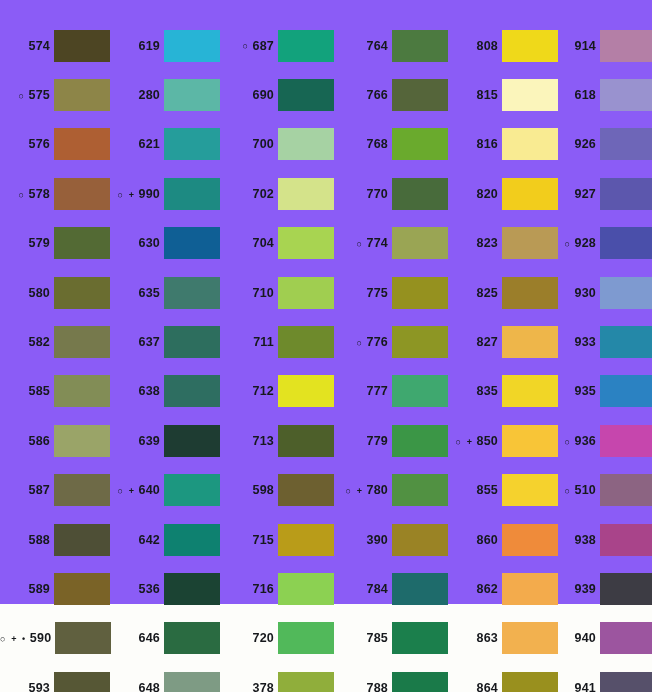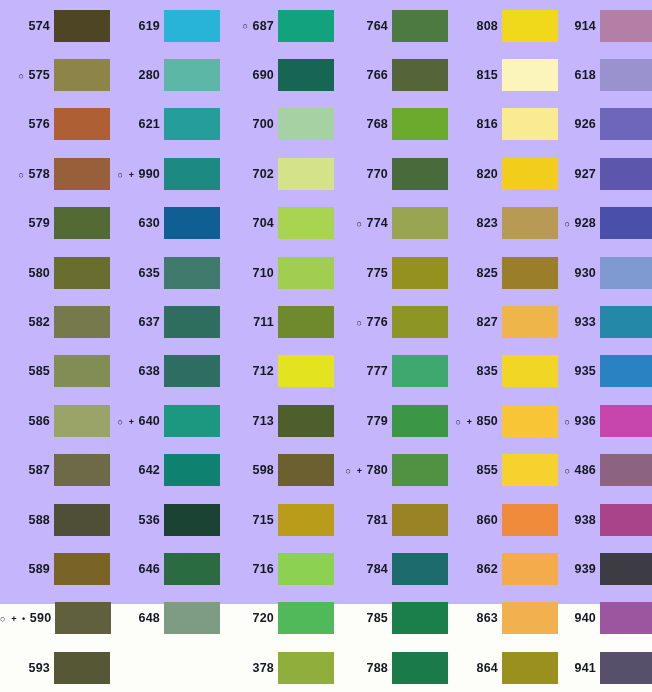--- a/index.html
+++ b/index.html
@@ -10,25 +10,25 @@
   body {
     width: 652px;
     height: 692px;
     font-family: "Liberation Sans", sans-serif;
     overflow: hidden;
   }
   #chart {
     position: relative;
     width: 652px;
     height: 604px;
-    background: #c4b5fd;
+    background: #8b5cf6;
     display: flex;
     flex-direction: row;
     align-items: flex-start;
-    padding-top: 1px;
+    padding-top: 21px;
     box-sizing: border-box;
   }
   .column {
     display: flex;
     flex-direction: column;
     align-items: flex-start;
   }
   .col-0 { width: 110px; }
   .col-1 { width: 110px; }
   .col-2 { width: 114px; }
@@ -158,20 +158,24 @@
       </div>
       <div class="swatch-row">
         <div class="row-label"><span>637</span></div>
         <div class="swatch" style="background: rgb(45, 110, 94);"></div>
       </div>
       <div class="swatch-row">
         <div class="row-label"><span>638</span></div>
         <div class="swatch" style="background: rgb(46, 110, 97);"></div>
       </div>
       <div class="swatch-row">
+        <div class="row-label"><span>639</span></div>
+        <div class="swatch" style="background: rgb(30, 60, 50);"></div>
+      </div>
+      <div class="swatch-row">
         <div class="row-label"><span class="markers">○ +</span><span>640</span></div>
         <div class="swatch" style="background: rgb(28, 151, 128);"></div>
       </div>
       <div class="swatch-row">
         <div class="row-label"><span>642</span></div>
         <div class="swatch" style="background: rgb(14, 129, 112);"></div>
       </div>
       <div class="swatch-row">
         <div class="row-label"><span>536</span></div>
         <div class="swatch" style="background: rgb(27, 67, 51);"></div>
@@ -278,21 +282,21 @@
       </div>
       <div class="swatch-row">
         <div class="row-label"><span>779</span></div>
         <div class="swatch" style="background: rgb(59, 150, 70);"></div>
       </div>
       <div class="swatch-row">
         <div class="row-label"><span class="markers">○ +</span><span>780</span></div>
         <div class="swatch" style="background: rgb(81, 145, 66);"></div>
       </div>
       <div class="swatch-row">
-        <div class="row-label"><span>781</span></div>
+        <div class="row-label"><span>390</span></div>
         <div class="swatch" style="background: rgb(154, 131, 37);"></div>
       </div>
       <div class="swatch-row">
         <div class="row-label"><span>784</span></div>
         <div class="swatch" style="background: rgb(30, 107, 107);"></div>
       </div>
       <div class="swatch-row">
         <div class="row-label"><span>785</span></div>
         <div class="swatch" style="background: rgb(27, 127, 76);"></div>
       </div>
@@ -390,21 +394,21 @@
       </div>
       <div class="swatch-row">
         <div class="row-label"><span>935</span></div>
         <div class="swatch" style="background: rgb(43, 130, 194);"></div>
       </div>
       <div class="swatch-row">
         <div class="row-label"><span class="markers">○</span><span>936</span></div>
         <div class="swatch" style="background: rgb(198, 70, 173);"></div>
       </div>
       <div class="swatch-row">
-        <div class="row-label"><span class="markers">○</span><span>486</span></div>
+        <div class="row-label"><span class="markers">○</span><span>510</span></div>
         <div class="swatch" style="background: rgb(140, 100, 130);"></div>
       </div>
       <div class="swatch-row">
         <div class="row-label"><span>938</span></div>
         <div class="swatch" style="background: rgb(169, 68, 138);"></div>
       </div>
       <div class="swatch-row">
         <div class="row-label"><span>939</span></div>
         <div class="swatch" style="background: rgb(61, 60, 68);"></div>
       </div>

